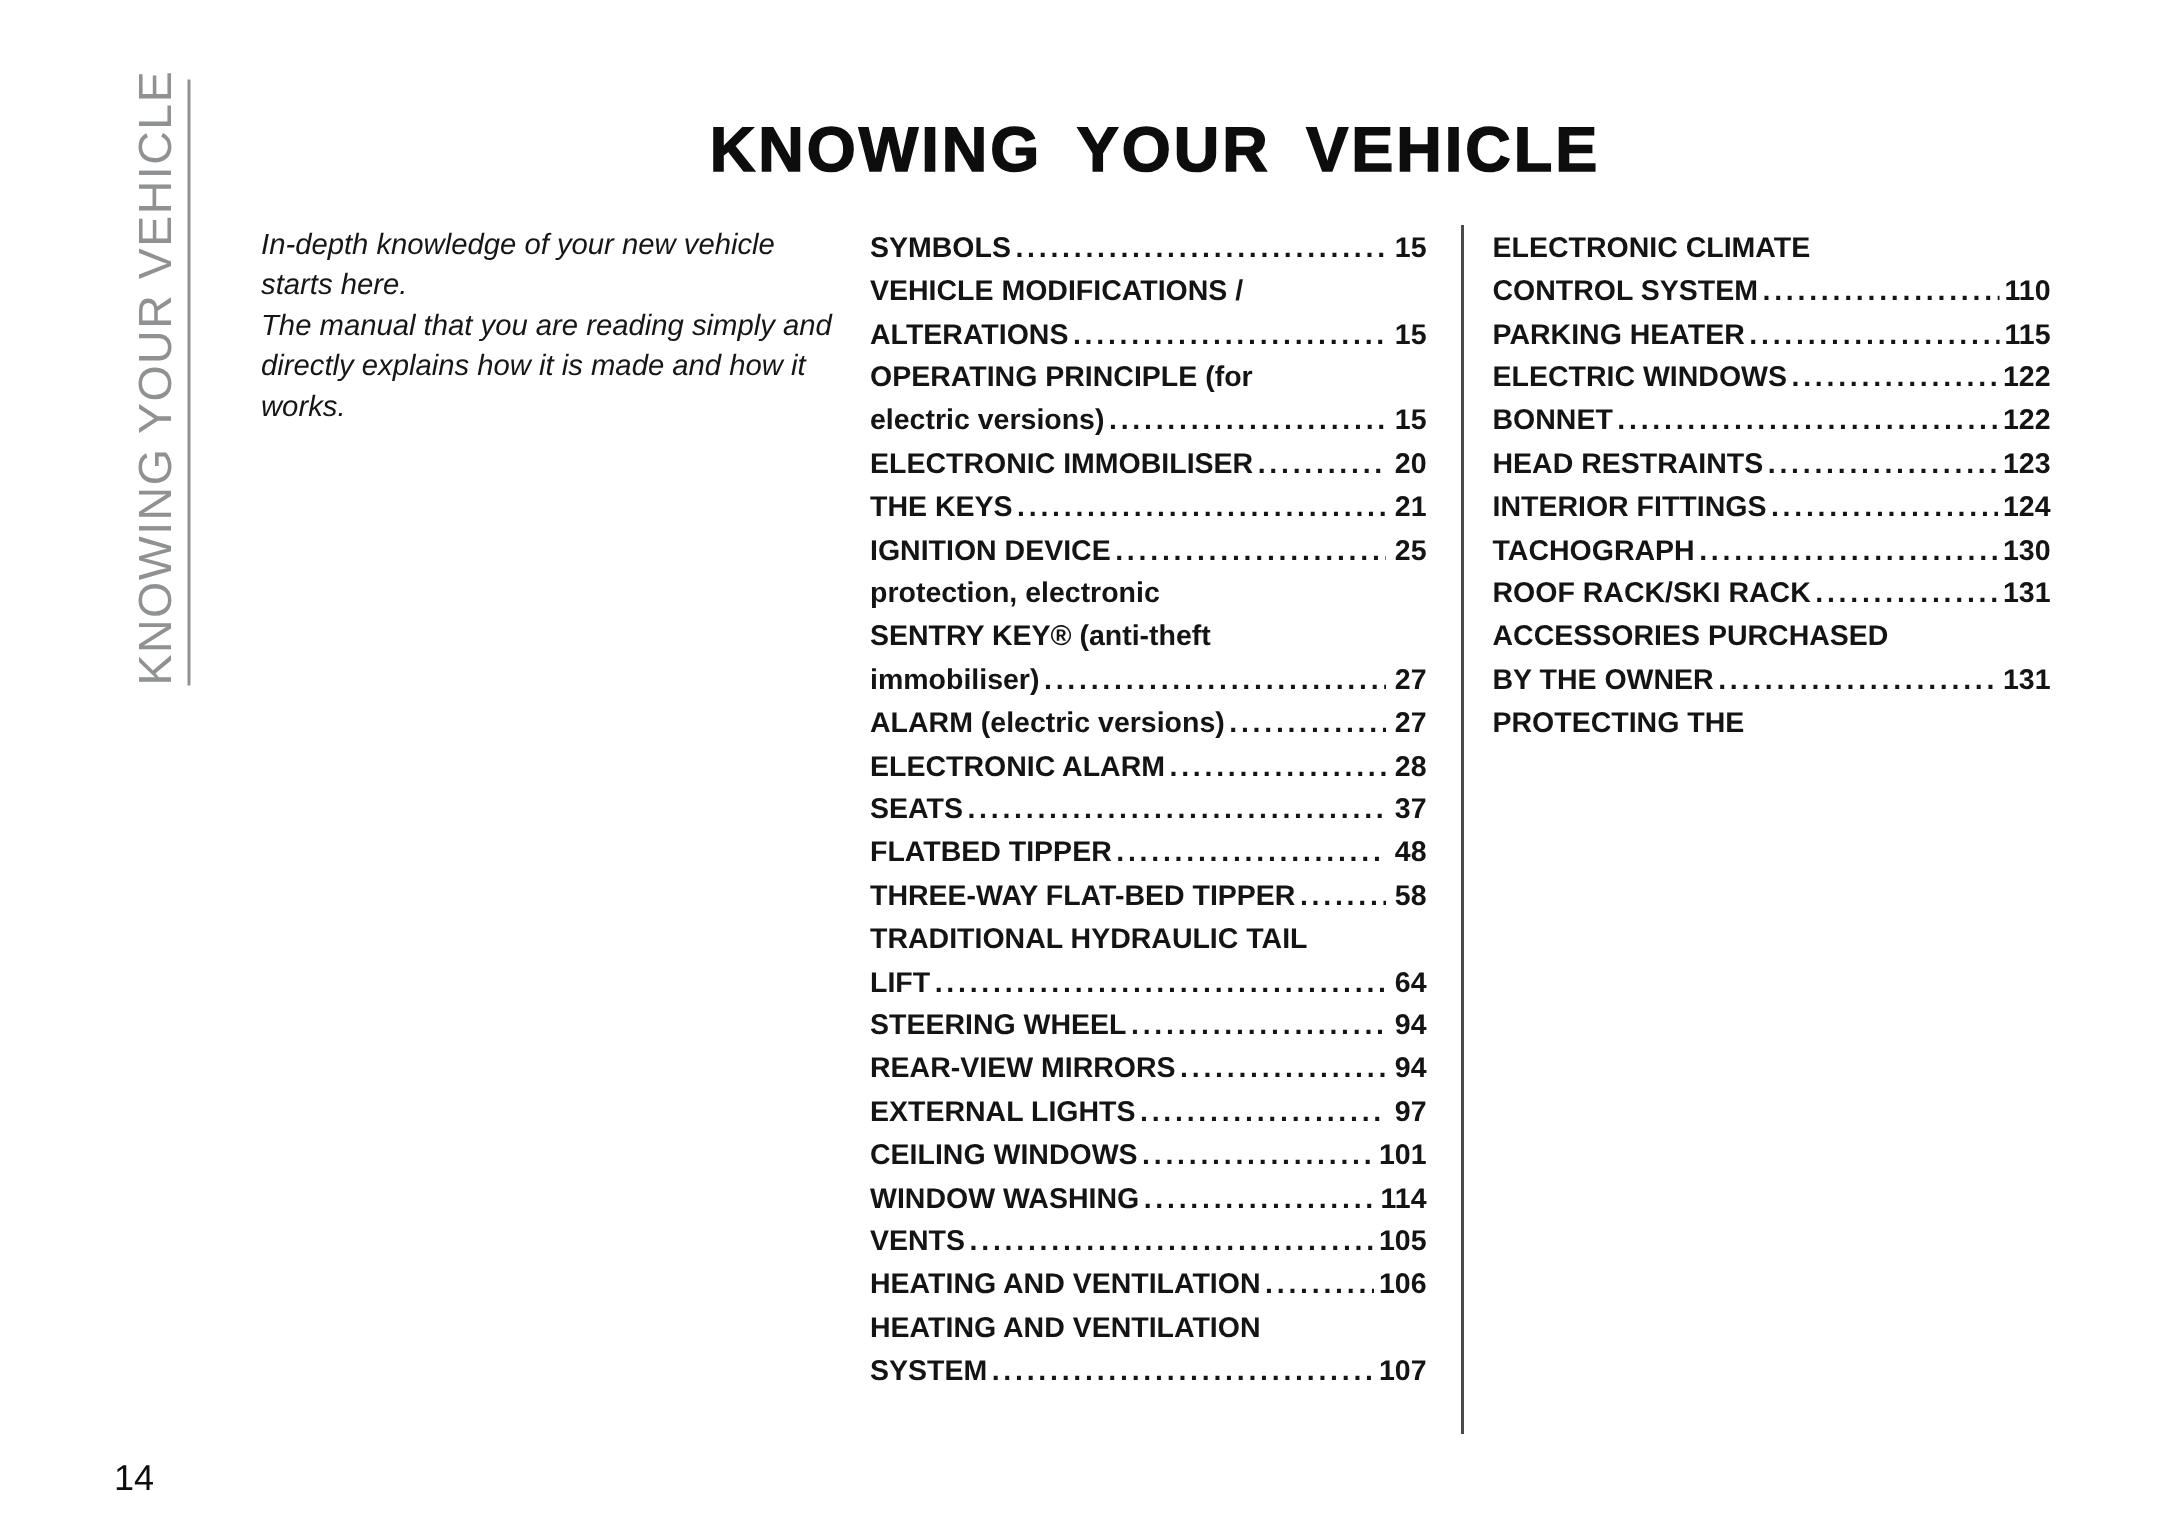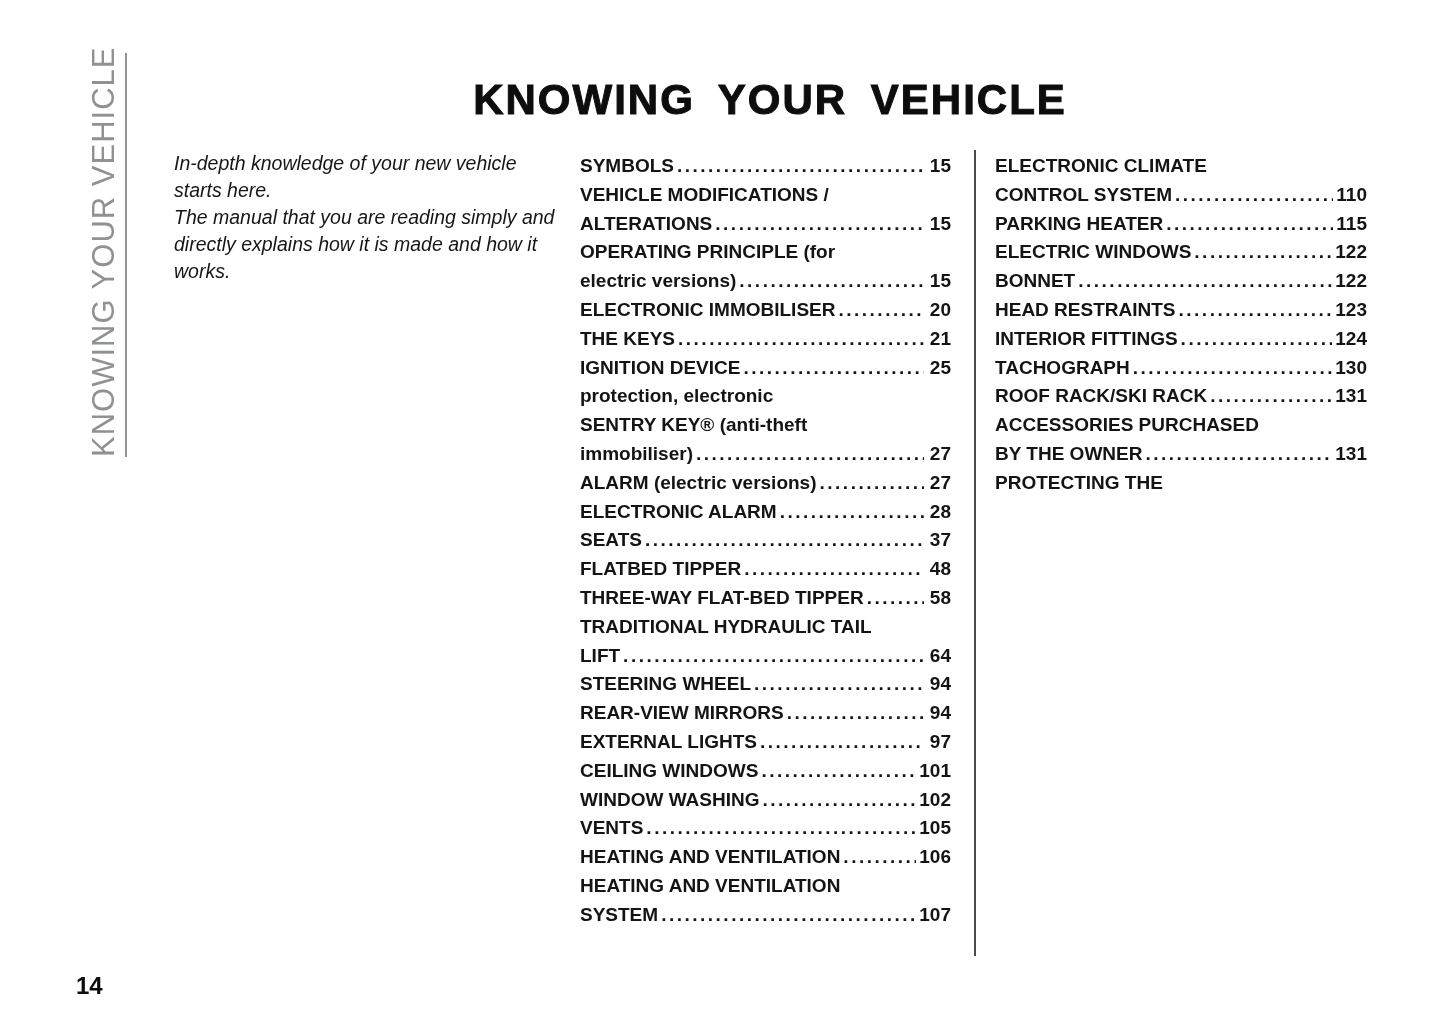--- a/index.html
+++ b/index.html
@@ -113,21 +113,21 @@
     width: 2px;
     height: 806px;
     background: #4a4a4a;
   }
 
   .footer-page-number {
     position: absolute;
     left: 76px;
     top: 972px;
     font-size: 24px;
-    font-weight: bold;
+    font-weight: normal;
     color: #0d0d0d;
   }
 </style>
 </head>
 <body>
 
 <div id="page">
 
   <div class="sidebar-text">KNOWING YOUR VEHICLE</div>
   <div class="sidebar-rule"></div>
@@ -279,21 +279,21 @@
       <span class="toc-label">CEILING WINDOWS</span>
       <span class="toc-dots"></span>
       <span class="toc-page">101</span>
     </div>
   </div>
 
   <div class="toc-entry">
     <div class="toc-line">
       <span class="toc-label">WINDOW WASHING</span>
       <span class="toc-dots"></span>
-      <span class="toc-page">102</span>
+      <span class="toc-page">114</span>
     </div>
   </div>
 
   <div class="toc-entry">
     <div class="toc-line">
       <span class="toc-label">VENTS</span>
       <span class="toc-dots"></span>
       <span class="toc-page">105</span>
     </div>
   </div>

